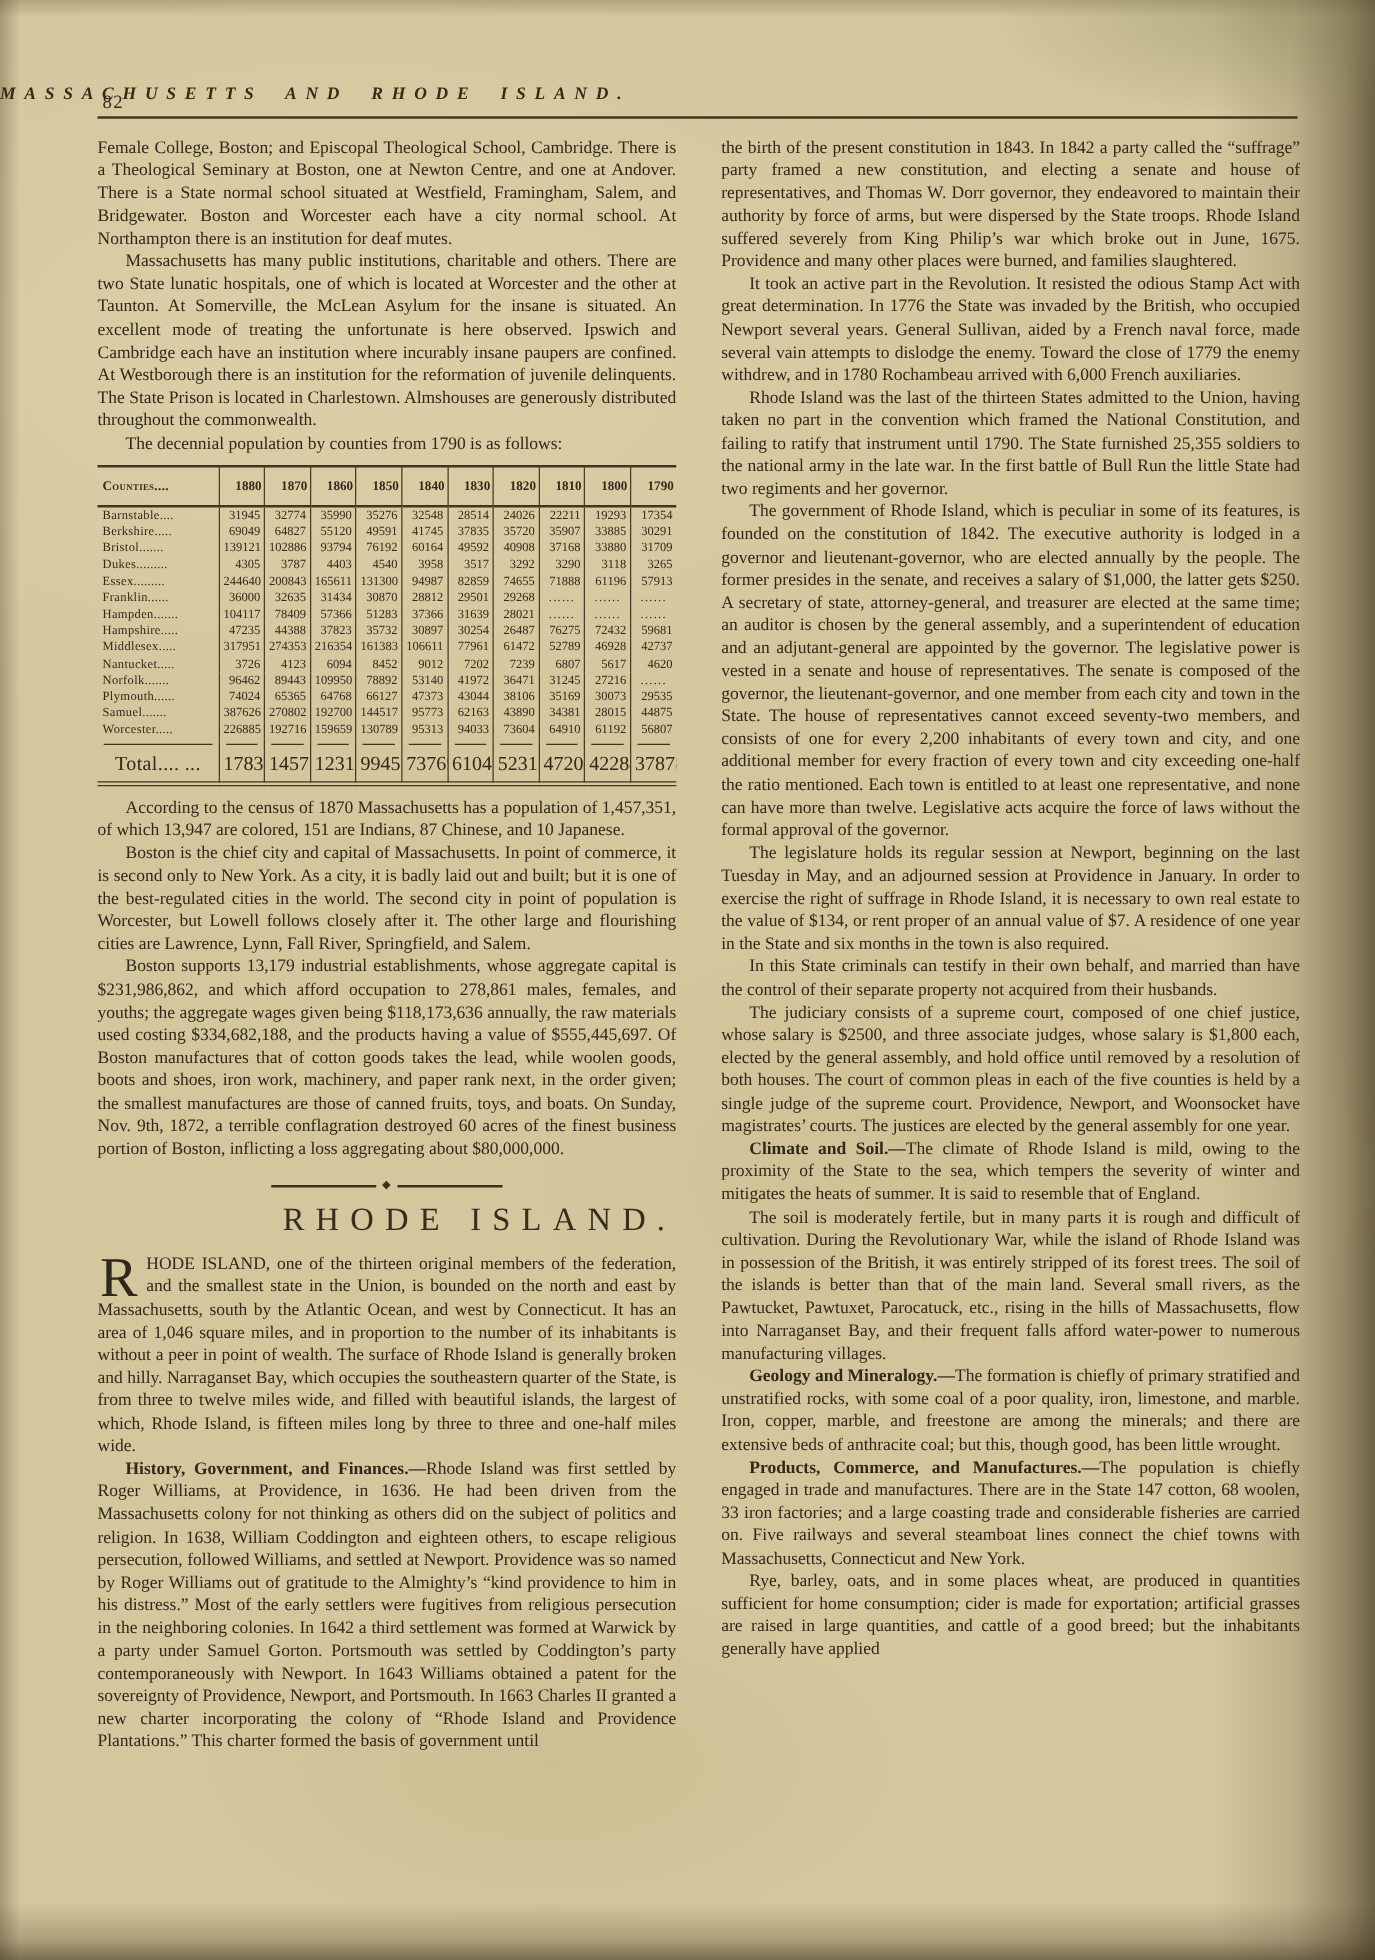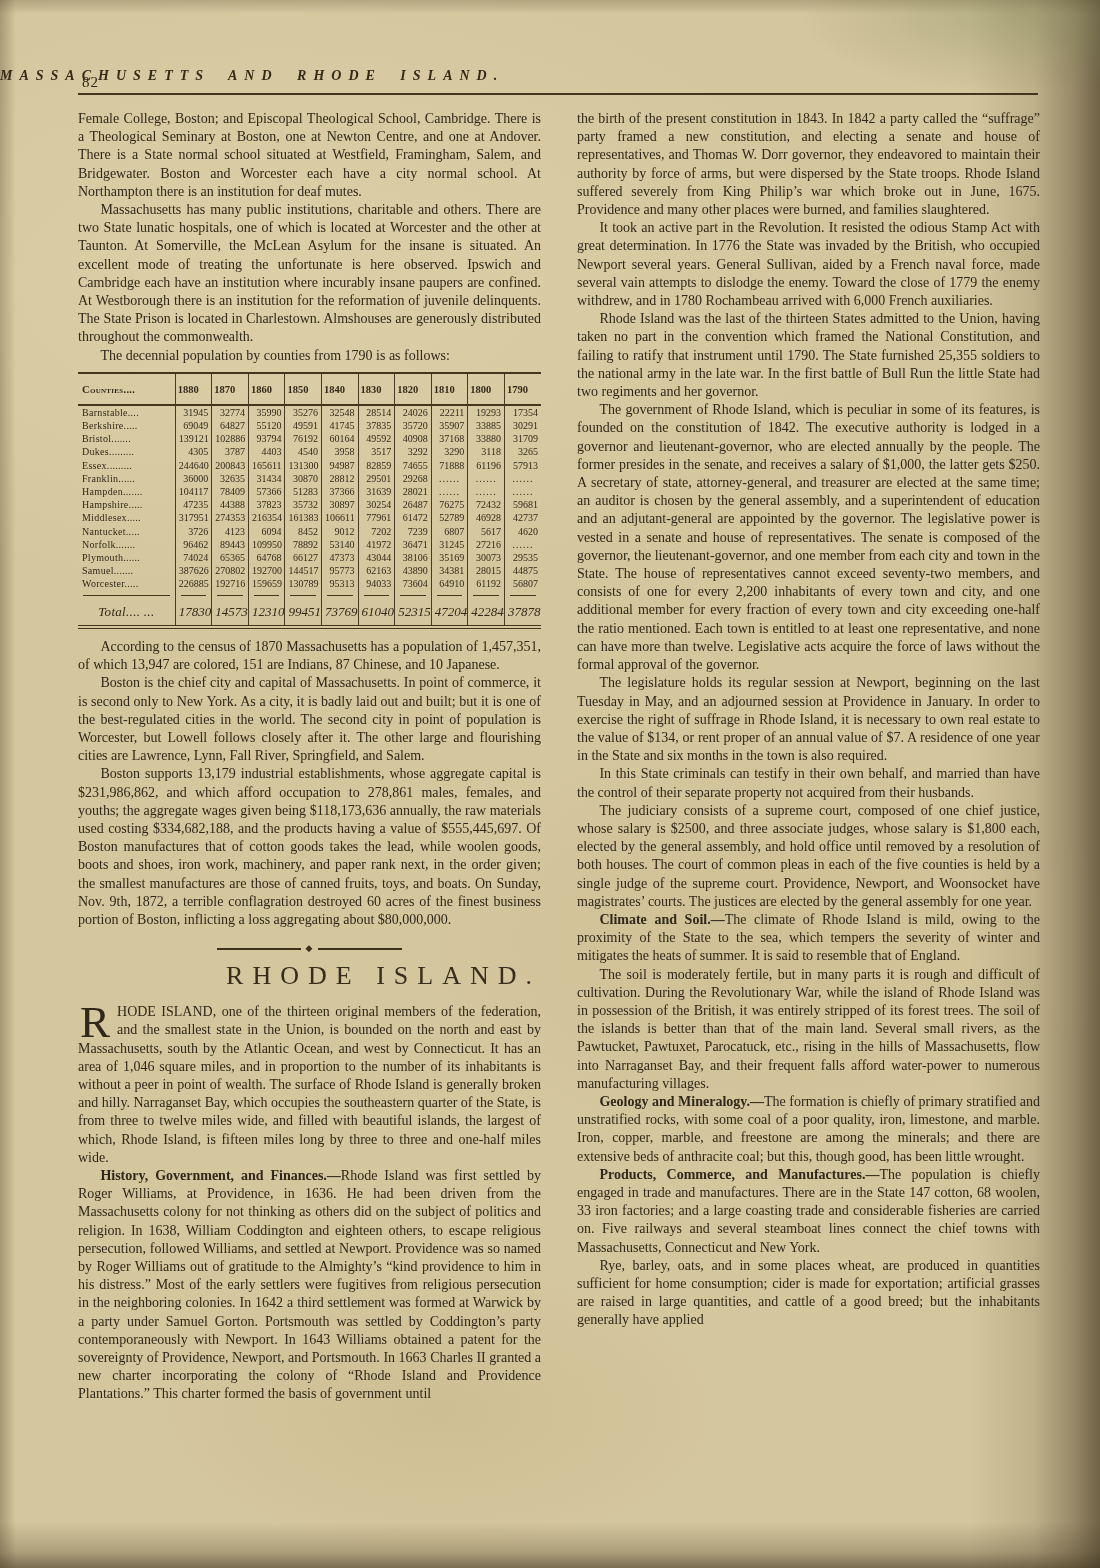--- a/index.html
+++ b/index.html
@@ -37,36 +37,36 @@
   .lead{font-weight:bold;}
 
   
   table.pop-table{
     width:100%;border-collapse:collapse;table-layout:fixed;
     margin:7px 0 9px;color:#32291a;
     border-top:2px solid #42361f;border-bottom:4px double #42361f;
   }
   .pop-table col.c-county{width:21%;}
   .pop-table th{
-    font-size:10.5px;font-weight:bold;padding:10px 2px 9px;text-align:left;
+    font-size:10.5px;font-weight:bold;padding:10px 2px 9px;text-align:right;
     border-bottom:2px solid #42361f;
   }
   .pop-table th.county,.pop-table td.county{
     text-align:left;font-variant:small-caps;padding-left:4px;letter-spacing:.3px;
   }
   .pop-table td.county{font-variant:normal;}
   .pop-table th+th,.pop-table td+td{border-left:1px solid #473b25;}
   .pop-table td{
     font-size:10px;line-height:13.2px;padding:0 3px;text-align:right;
     white-space:nowrap;overflow:hidden;
   }
   .pop-table td.dots{text-align:center;letter-spacing:1px;}
   .pop-table tr.rule-row td{padding:4px 5px;}
   .pop-table tr.rule-row span{display:block;height:1px;background:#42361f;}
-  .pop-table tr.total-row td{padding:5px 3px 7px;font-size:13px;font-style:italic;}
+  .pop-table tr.total-row td{padding:5px 3px 7px;font-size:16px;}
 
   .divider{display:flex;align-items:center;width:40%;margin:15px auto 8px;}
   .divider .line{flex:1;height:2px;background:#3b311d;}
   .divider .glyph{margin:0 5px;font-size:9px;line-height:9px;color:#3b311d;
     font-family:"DejaVu Sans",sans-serif;letter-spacing:1px;}
 
   .ri-heading{
     text-align:right;font-size:26px;font-weight:normal;
     letter-spacing:9px;color:#362d1c;margin:6px 0 12px;
   }

